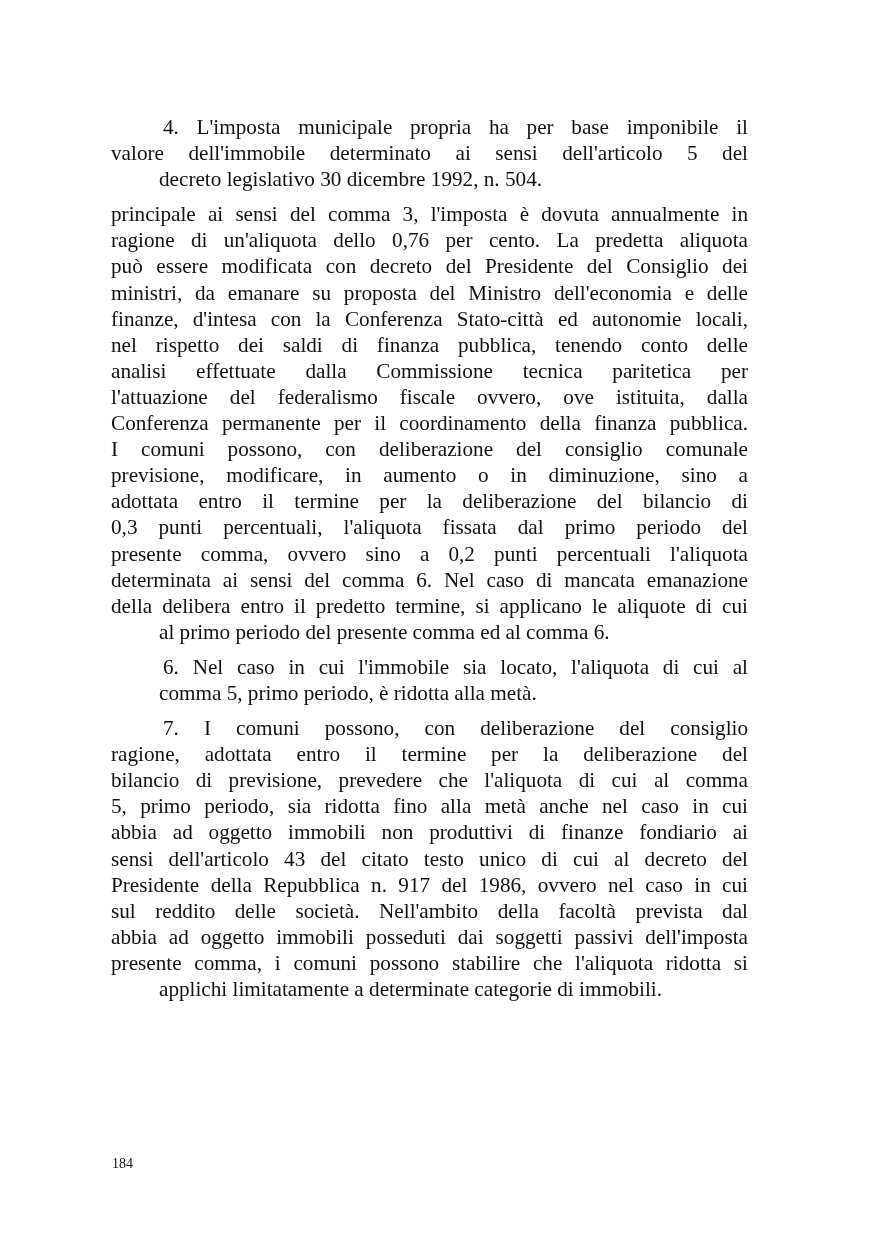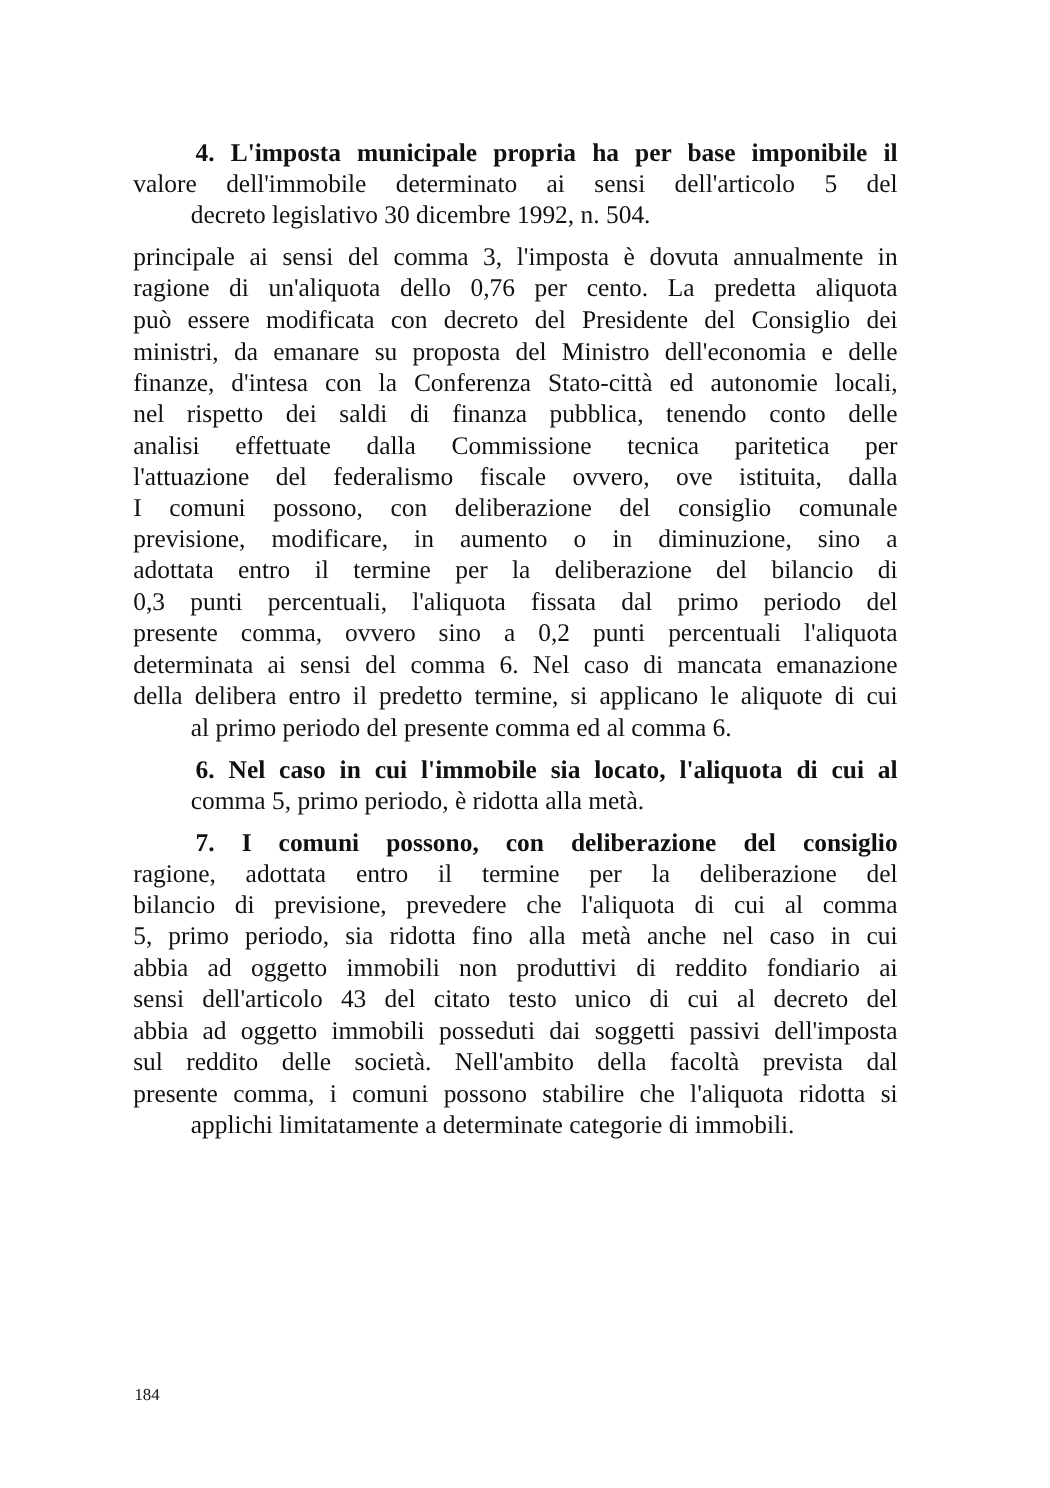--- a/index.html
+++ b/index.html
@@ -33,21 +33,20 @@
       text-align: justify;
       text-align-last: justify;
       overflow: visible;
     }
     .line.last {
       text-align-last: left;
       margin-left: 48px;
     }
     .line.first {
       text-indent: 52px;
-      font-weight: bold;
     }
     .page-number {
       position: absolute;
       left: 112px;
       top: 1151px;
       font-size: 14px;
       line-height: 26px;
     }
   </style>
 </head>
@@ -63,43 +62,45 @@
 
   <div class="para">
     <span class="line">principale ai sensi del comma 3, l'imposta è dovuta  annualmente  in</span>
     <span class="line">ragione di un'aliquota dello 0,76 per  cento.  La  predetta  aliquota</span>
     <span class="line">può essere modificata con decreto del Presidente del  Consiglio  dei</span>
     <span class="line">ministri, da emanare su proposta del Ministro dell'economia  e  delle</span>
     <span class="line">finanze, d'intesa con la Conferenza Stato-città ed autonomie locali,</span>
     <span class="line">nel rispetto dei saldi  di  finanza  pubblica,  tenendo  conto  delle</span>
     <span class="line">analisi  effettuate  dalla  Commissione  tecnica  paritetica  per</span>
     <span class="line">l'attuazione del federalismo fiscale  ovvero,  ove  istituita,  dalla</span>
+    <span class="line">Conferenza permanente per il coordinamento della finanza pubblica.</span>
     <span class="line">I  comuni  possono,  con  deliberazione  del  consiglio  comunale</span>
     <span class="line">previsione, modificare,  in  aumento  o  in  diminuzione,  sino  a</span>
     <span class="line">adottata  entro  il  termine  per  la  deliberazione  del  bilancio  di</span>
     <span class="line">0,3     punti  percentuali,  l'aliquota  fissata  dal  primo  periodo  del</span>
     <span class="line">presente  comma,  ovvero  sino  a  0,2  punti  percentuali  l'aliquota</span>
     <span class="line">determinata  ai  sensi del comma 6. Nel caso di mancata emanazione</span>
     <span class="line">della delibera entro il predetto termine, si applicano le aliquote di cui</span>
     <span class="line last">al  primo  periodo del presente comma ed al comma 6.</span>
   </div>
 
   <div class="para">
     <span class="line first">6. Nel caso in cui l'immobile sia  locato,  l'aliquota  di  cui  al</span>
     <span class="line last">comma 5, primo periodo, è ridotta alla metà.</span>
   </div>
 
   <div class="para">
     <span class="line first">7. I  comuni  possono,   con   deliberazione   del   consiglio</span>
     <span class="line">ragione, adottata entro il  termine  per  la  deliberazione  del</span>
     <span class="line">bilancio  di previsione, prevedere  che  l'aliquota  di  cui  al  comma</span>
     <span class="line">5,  primo periodo, sia ridotta fino alla metà anche nel caso in cui</span>
-    <span class="line">abbia  ad oggetto  immobili  non  produttivi  di  reddito  fondiario  ai</span>
+    <span class="line">abbia  ad oggetto  immobili  non  produttivi  di  finanze  fondiario  ai</span>
     <span class="line">sensi dell'articolo 43 del  citato  testo  unico  di  cui  al  decreto  del</span>
+    <span class="line">Presidente della Repubblica n. 917 del 1986, ovvero nel caso  in  cui</span>
+    <span class="line">sul  reddito  delle  società.  Nell'ambito  della  facoltà  prevista   dal</span>
     <span class="line">abbia ad oggetto immobili posseduti dai soggetti passivi dell'imposta</span>
-    <span class="line">sul  reddito  delle  società.  Nell'ambito  della  facoltà  prevista   dal</span>
     <span class="line">presente comma, i comuni possono stabilire che l'aliquota ridotta  si</span>
     <span class="line last">applichi limitatamente a determinate categorie di immobili.</span>
   </div>
 
 </div>
 
 <div class="page-number">184</div>
 
 </body></html>

